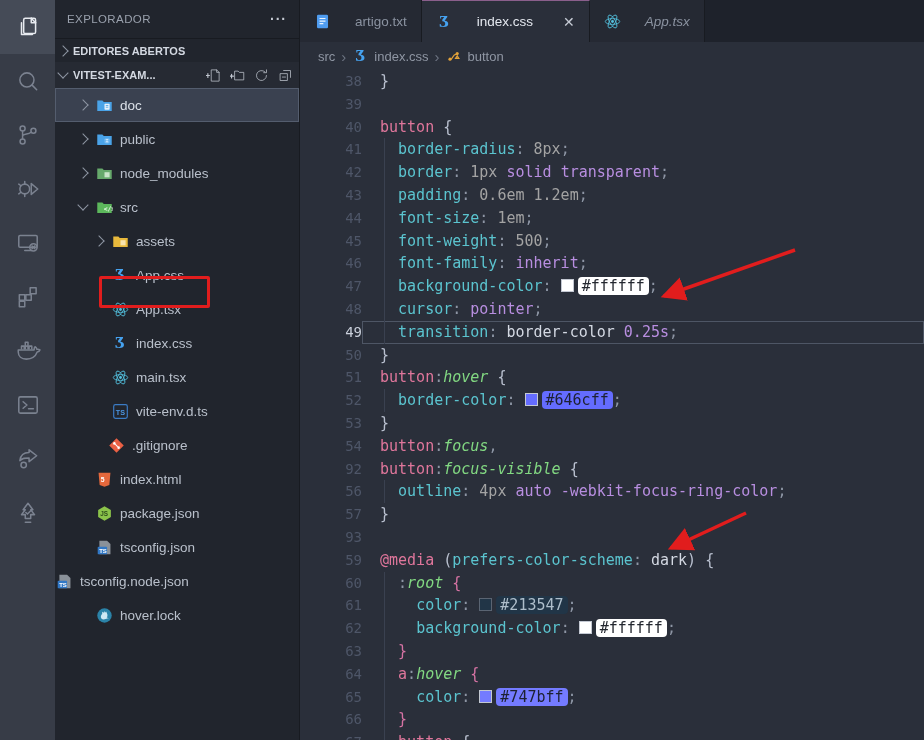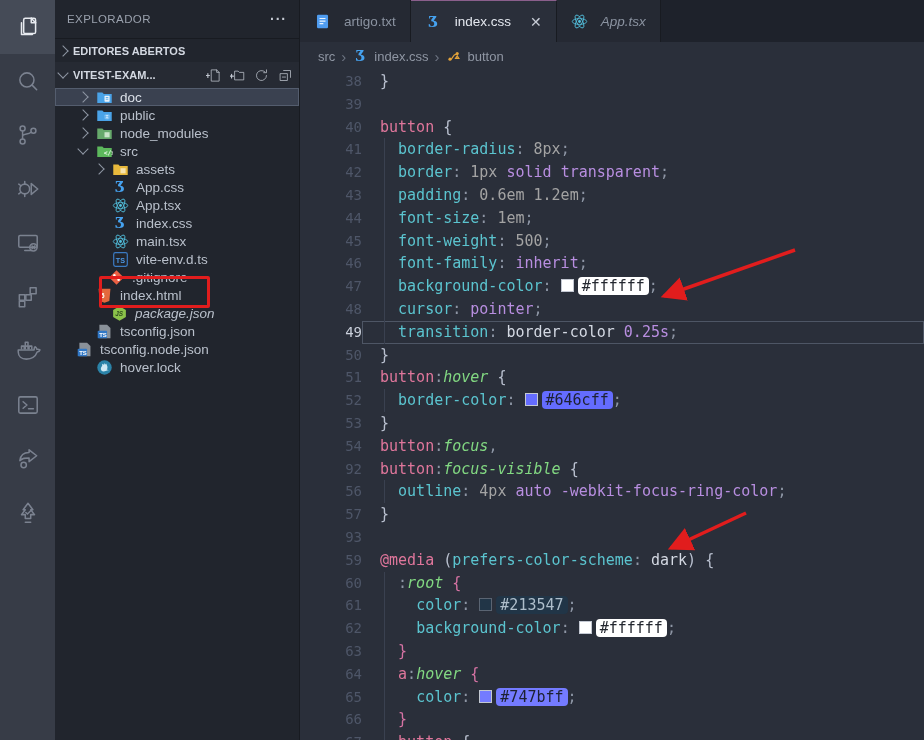--- a/index.html
+++ b/index.html
@@ -22,28 +22,28 @@
   #sb-more { color:#c6cbd4; font-weight:bold; letter-spacing:1px; cursor:pointer; font-size:14px; }
   #open-editors { height:24px; display:flex; align-items:center; gap:4px; padding:0 4px; color:#d4d9e2; font-weight:bold; font-size:11px; border-top:1px solid #181b21;}
   #section-head { height:26px; display:flex; align-items:center; gap:4px; padding:0 4px; color:#d4d9e2; font-weight:bold; font-size:11px; background:#262a33; }
   #section-head .spacer { flex:1; }
   .sec-act { width:20px; height:20px; display:flex; align-items:center; justify-content:center; cursor:pointer; }
   .sec-act svg { width:15px; height:15px; stroke:#c0c5cf; fill:none; stroke-width:1.2; }
   .chev { display:inline-block; width:8px; height:8px; border-right:1.4px solid #8e96a3; border-bottom:1.4px solid #8e96a3; flex:none; }
   .chev.right { transform:rotate(-45deg); margin-right:2px; }
   .chev.down  { transform:rotate(45deg); margin-top:-4px; margin-right:2px; }
   #tree { font-size:13.5px; }
-  .trow { height:18px; display:flex; align-items:center; color:#b9c0cb; cursor:pointer; white-space:nowrap; }
+  .trow { height:34px; display:flex; align-items:center; color:#b9c0cb; cursor:pointer; white-space:nowrap; }
   .trow.selected { background:#3a4150; outline:1px solid #545d6e; outline-offset:-1px; color:#dbe0e8; }
   .trow .ficon { width:18px; height:18px; margin-right:7px; flex:none; display:flex; align-items:center; justify-content:center; font-weight:bold; }
   .trow .ficon svg { width:17px; height:17px; }
   
   #editor-col { flex:1; display:flex; flex-direction:column; background:#2a2f3a; min-width:0; }
   #tabbar { height:42px; background:#1e222b; display:flex; flex:none; }
-  .tab { height:42px; display:flex; align-items:center; gap:13px; padding:0 14px; background:#252933;
+  .tab { height:42px; display:flex; align-items:center; gap:24px; padding:0 14px; background:#252933;
          border-right:1px solid #181b21; color:#8b93a1; font-size:13.5px; cursor:pointer; position:relative; }
   .tab .ficon { width:17px; height:17px; display:flex; align-items:center; justify-content:center; font-weight:bold; }
   .tab.active { background:#2a2f3a; color:#e4e8ef; border-top:1.5px solid #8a5f8c; }
   .tab.italic .lbl { font-style:italic; }
   .tab .close { margin-left:6px; color:#c7ccd6; font-size:14px; cursor:pointer; }
   #breadcrumb { height:28px; display:flex; align-items:center; gap:6px; padding:0 18px; color:#8f96a3; font-size:13px; flex:none; }
   #breadcrumb .sep { color:#6d7482; font-size:15px; }
   #breadcrumb .ficon { width:16px; height:16px; display:flex; align-items:center; justify-content:center; font-weight:bold; }
   .crumb { cursor:pointer; }
   
@@ -297,40 +297,40 @@
         </div>
         <div class="trow" style="padding-left: 40px;">
           <span class="ficon">
             <svg viewBox="0 0 20 20">
               <path fill="#e4683c" d="M3 2h14l-1.3 14.5L10 18.5l-5.7-2z"></path>
               <text x="5.5" y="13" font-size="8" fill="#fff" font-weight="bold" font-family="Liberation Sans,sans-serif">5</text>
             </svg>
           </span>
           <span>index.html</span>
         </div>
-        <div class="trow" style="padding-left: 55px; font-style: italic;">
+        <div class="trow" style="padding-left: 40px;">
           <span class="ficon">
             <svg viewBox="0 0 20 20">
               <path fill="#8bc34a" d="M10 1.5l7.5 4.3v8.4L10 18.5l-7.5-4.3V5.8z"></path>
               <text x="5" y="13.5" font-size="7.5" fill="#2f4d1d" font-weight="bold" font-family="Liberation Sans,sans-serif">JS</text>
             </svg>
           </span>
           <span>package.json</span>
         </div>
         <div class="trow" style="padding-left: 40px;">
           <span class="ficon">
             <svg viewBox="0 0 20 20">
               <path fill="#8a9199" d="M4 2h9l4 4v12H4z"></path>
               <rect x="2" y="9" width="11" height="9" rx="1" fill="#3178c6"></rect>
               <text x="3.8" y="16.2" font-size="7" fill="#fff" font-weight="bold" font-family="Liberation Sans,sans-serif">TS</text>
             </svg>
           </span>
           <span>tsconfig.json</span>
         </div>
-        <div class="trow" style=" margin-left: 20px;">
+        <div class="trow" style="">
           <span class="ficon">
             <svg viewBox="0 0 20 20">
               <path fill="#8a9199" d="M4 2h9l4 4v12H4z"></path>
               <rect x="2" y="9" width="11" height="9" rx="1" fill="#3178c6"></rect>
               <text x="3.8" y="16.2" font-size="7" fill="#fff" font-weight="bold" font-family="Liberation Sans,sans-serif">TS</text>
             </svg>
           </span>
           <span>tsconfig.node.json</span>
         </div>
         <div class="trow" style="padding-left: 40px;">

